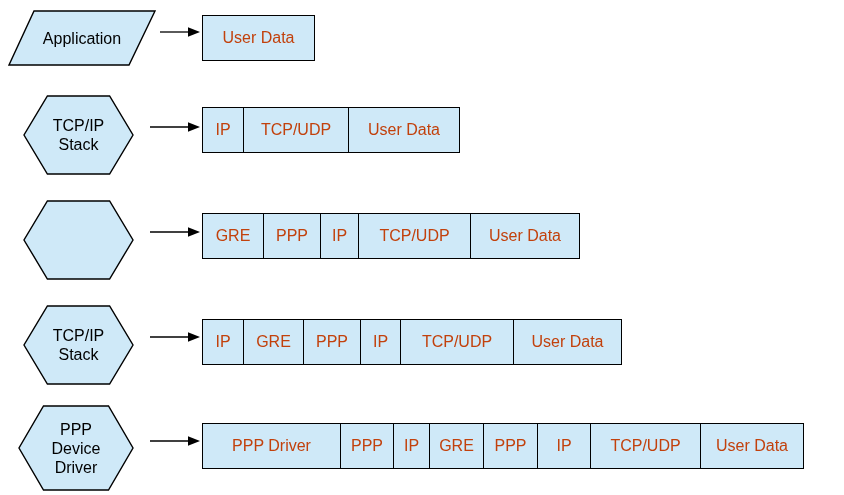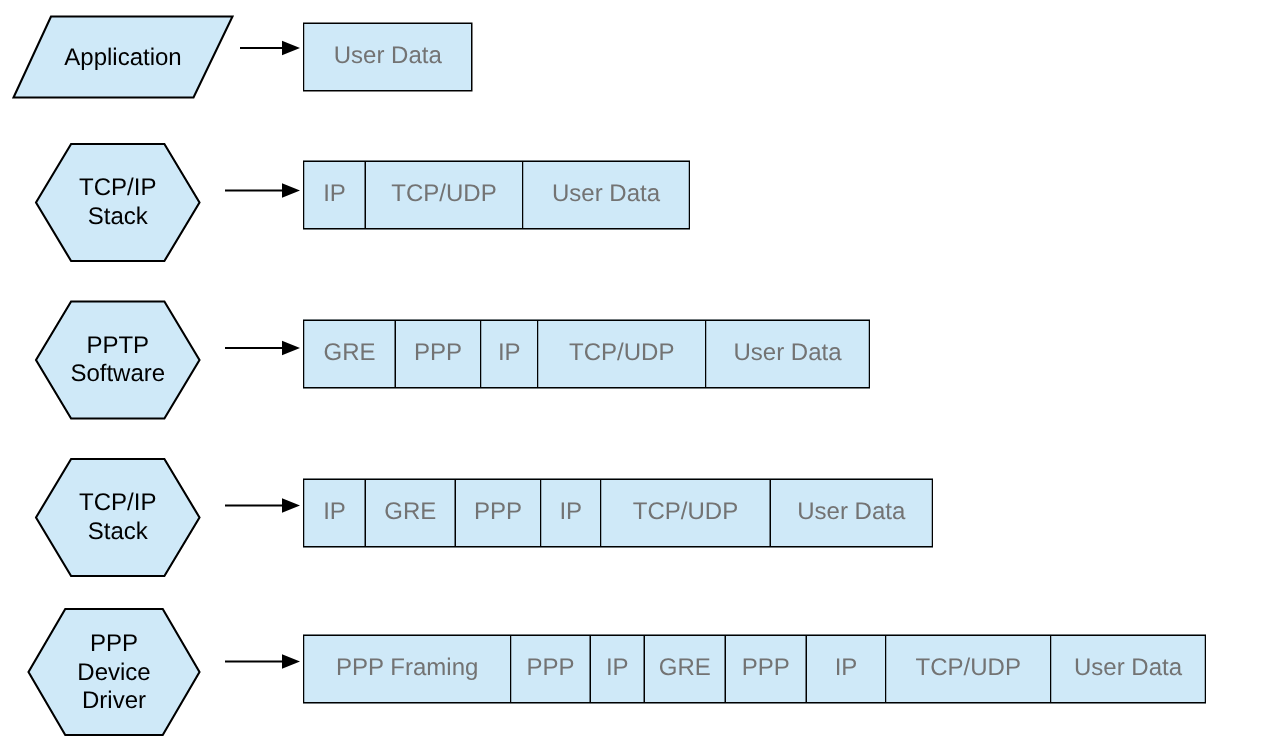--- a/index.html
+++ b/index.html
@@ -58,21 +58,21 @@
     border: 1px solid #000000;
     box-sizing: border-box;
     background: #cfe9f8;
   }
   .cell {
     display: flex;
     align-items: center;
     justify-content: center;
     font-size: 16px;
     line-height: 18px;
-    color: #737373;
+    color: #c2410c;
     box-sizing: border-box;
     border-right: 1px solid #000000;
     background: #cfe9f8;
     white-space: nowrap;
   }
   .cell:last-child {
     border-right: none;
   }
 </style>
 </head>
@@ -105,22 +105,20 @@
     </svg>
     <div class="packet" style="left: 202px; top: 107px;">
       <div class="cell" style="width: 41px;">IP</div>
       <div class="cell" style="width: 105px;">TCP/UDP</div>
       <div class="cell" style="width: 110px;">User Data</div>
     </div>
     <div class="stage" style="left: 23px; top: 200px; width: 111px; height: 80px;">
       <svg class="stage-svg" width="111" height="80" viewBox="0 0 111 80">
         <polygon points="24.4,1.0 86.6,1.0 110.0,40.0 86.6,79.0 24.4,79.0 1.0,40.0" fill="#cfe9f8" stroke="#000000" stroke-width="1.4" stroke-linejoin="miter"></polygon>
       </svg>
-      <div class="stage-label">PPTP
-Software</div>
     </div>
     <svg class="arrow" width="50" height="12" viewBox="0 0 50 12" style="position: absolute; left: 150px; top: 226px;">
       <line x1="0" y1="6" x2="39" y2="6" stroke="#000000" stroke-width="1.3"></line>
       <polygon points="38,1.2 50,6 38,10.8" fill="#000000"></polygon>
     </svg>
     <div class="packet" style="left: 202px; top: 213px;">
       <div class="cell" style="width: 61px;">GRE</div>
       <div class="cell" style="width: 57px;">PPP</div>
       <div class="cell" style="width: 38px;">IP</div>
       <div class="cell" style="width: 112px;">TCP/UDP</div>
@@ -151,21 +149,21 @@
       </svg>
       <div class="stage-label">PPP
 Device
 Driver</div>
     </div>
     <svg class="arrow" width="50" height="12" viewBox="0 0 50 12" style="position: absolute; left: 150px; top: 435px;">
       <line x1="0" y1="6" x2="39" y2="6" stroke="#000000" stroke-width="1.3"></line>
       <polygon points="38,1.2 50,6 38,10.8" fill="#000000"></polygon>
     </svg>
     <div class="packet" style="left: 202px; top: 423px;">
-      <div class="cell" style="width: 138px;">PPP Framing</div>
+      <div class="cell" style="width: 138px;">PPP Driver</div>
       <div class="cell" style="width: 53px;">PPP</div>
       <div class="cell" style="width: 36px;">IP</div>
       <div class="cell" style="width: 54px;">GRE</div>
       <div class="cell" style="width: 54px;">PPP</div>
       <div class="cell" style="width: 53px;">IP</div>
       <div class="cell" style="width: 110px;">TCP/UDP</div>
       <div class="cell" style="width: 102px;">User Data</div>
     </div>
   </div>
 

